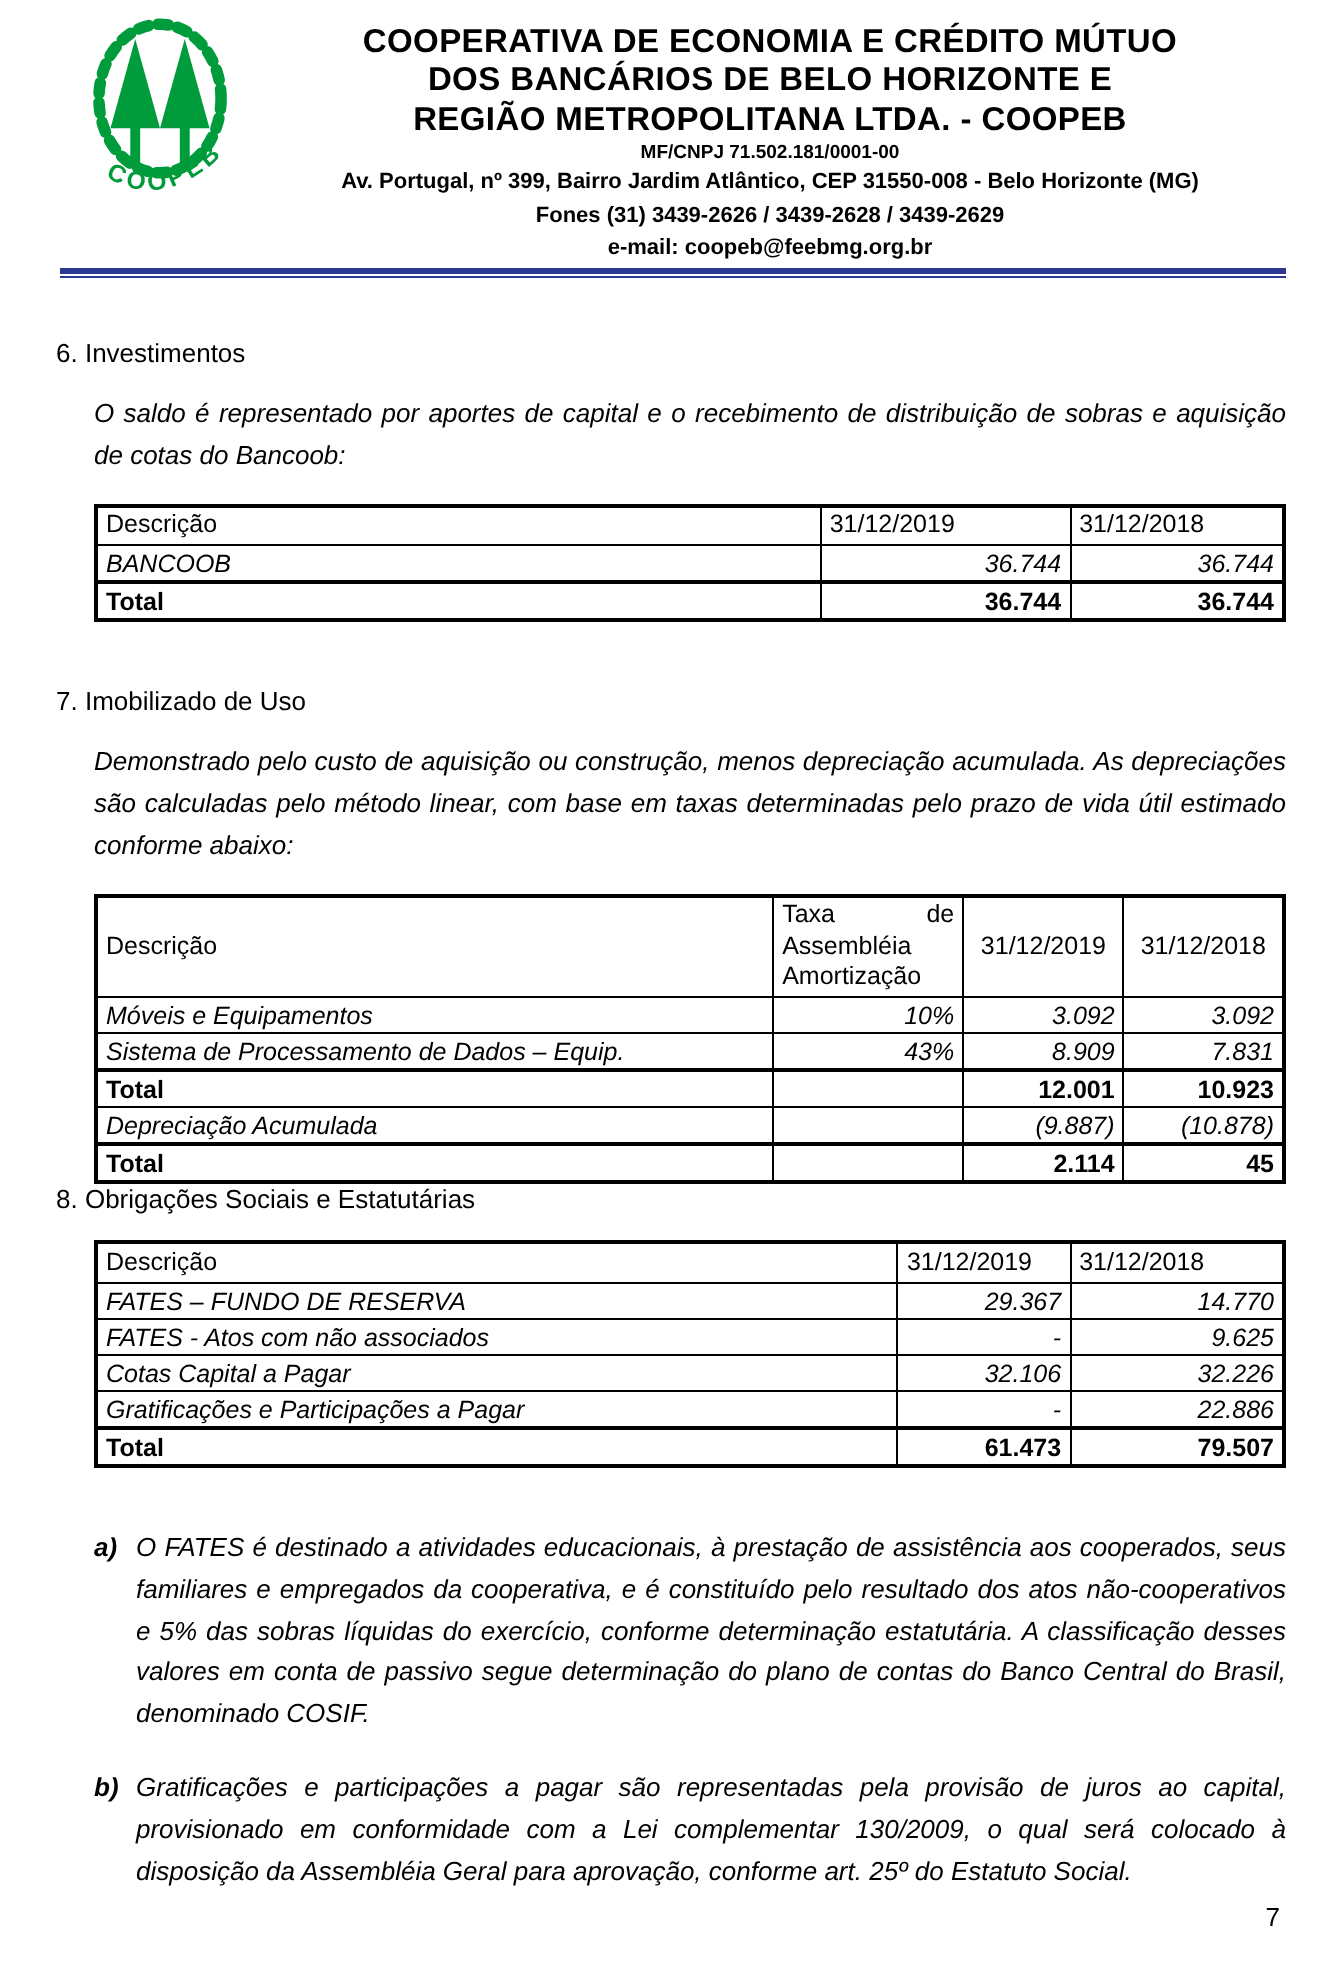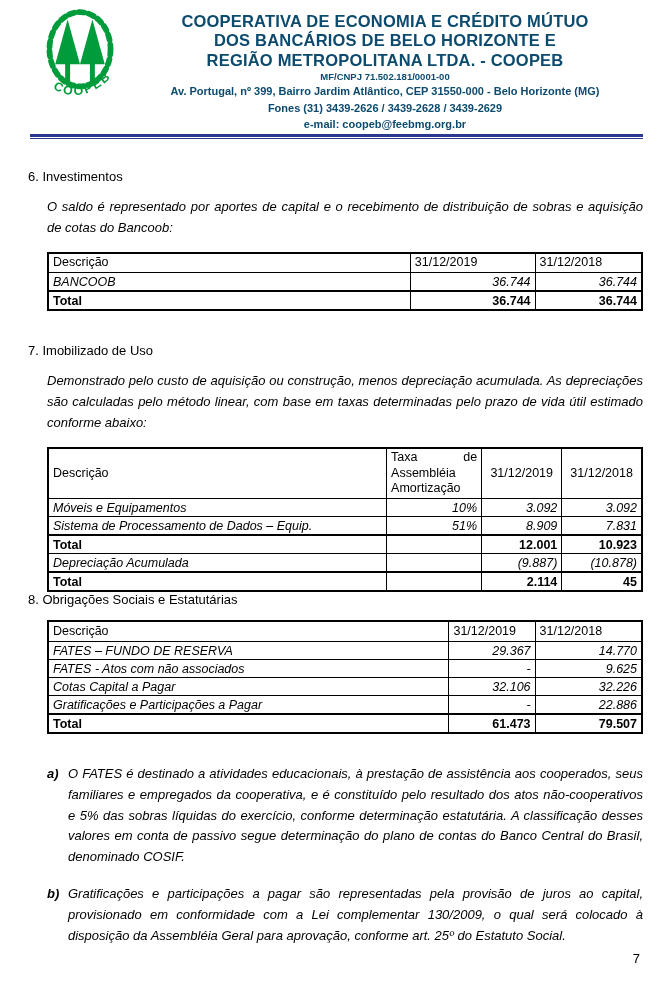--- a/index.html
+++ b/index.html
@@ -8,21 +8,21 @@
     position: relative;
     width: 668px; height: 992px;
     background: #ffffff;
     font-family: "Liberation Sans", "DejaVu Sans", sans-serif;
     color: #000;
     overflow: hidden;
   }
   
   .header { display:flex; padding: 8px 22px 0 42px; }
   .logo { flex: 0 0 82px; }
-  .header-text { flex:1; text-align:center; color:#0c4a6e; padding-top:4px; }
+  .header-text { flex:1; text-align:center; color:#000000; padding-top:4px; }
   .header-title { font-weight:bold; font-size:16.5px; line-height:1.18; letter-spacing:.2px; }
   .header-cnpj { font-weight:bold; font-size:9.5px; margin-top:1px; }
   .header-addr { font-weight:bold; font-size:11px; line-height:1.32; margin-top:2px; }
   .header-rule {
     margin: 2px 25px 0 30px;
     border-top: 3px solid #2b3990;
     border-bottom: 1px solid #2b3990;
     height: 5px;
   }
   
@@ -74,21 +74,21 @@
         </text>
       </svg>
     </div>
     <div class="header-text">
       <div class="header-title">
         <div>COOPERATIVA DE ECONOMIA E CRÉDITO MÚTUO</div>
         <div>DOS BANCÁRIOS DE BELO HORIZONTE E</div>
         <div>REGIÃO METROPOLITANA LTDA. - COOPEB</div>
       </div>
       <div class="header-cnpj">MF/CNPJ 71.502.181/0001-00</div>
-      <div class="header-addr">Av. Portugal, nº 399, Bairro Jardim Atlântico, CEP 31550-000 - Belo Horizonte (MG)</div>
+      <div class="header-addr">Av. Portugal, nº 399, Bairro Jardim Atlântico, CEP 31550-008 - Belo Horizonte (MG)</div>
       <div class="header-addr">Fones (31) 3439-2626 / 3439-2628 / 3439-2629</div>
       <div class="header-addr">e-mail: coopeb@feebmg.org.br</div>
     </div>
   </div>
   <div class="header-rule"></div>
 
   <div class="content">
 
     <h2 class="sec-heading first">6. Investimentos</h2>
     <p class="para indent">O saldo é representado por aportes de capital e o recebimento de distribuição de sobras e aquisição de cotas do Bancoob:</p>
@@ -144,21 +144,21 @@
             </thead>
             <tbody>
               <tr class="data">
                 <td class="al-left">Móveis e Equipamentos</td>
                 <td class="al-right">10%</td>
                 <td class="al-right">3.092</td>
                 <td class="al-right">3.092</td>
               </tr>
               <tr class="data">
                 <td class="al-left">Sistema de Processamento de Dados – Equip.</td>
-                <td class="al-right">51%</td>
+                <td class="al-right">43%</td>
                 <td class="al-right">8.909</td>
                 <td class="al-right">7.831</td>
               </tr>
               <tr class="total">
                 <td class="al-left">Total</td>
                 <td class="al-right"></td>
                 <td class="al-right">12.001</td>
                 <td class="al-right">10.923</td>
               </tr>
               <tr class="data">

